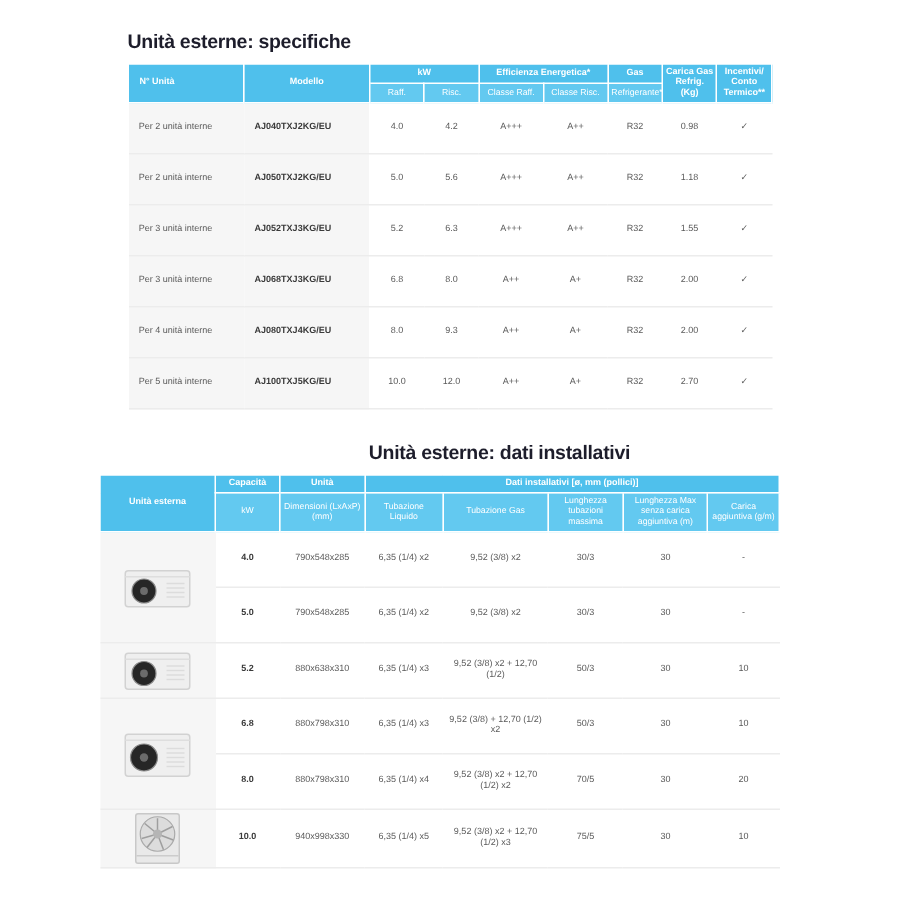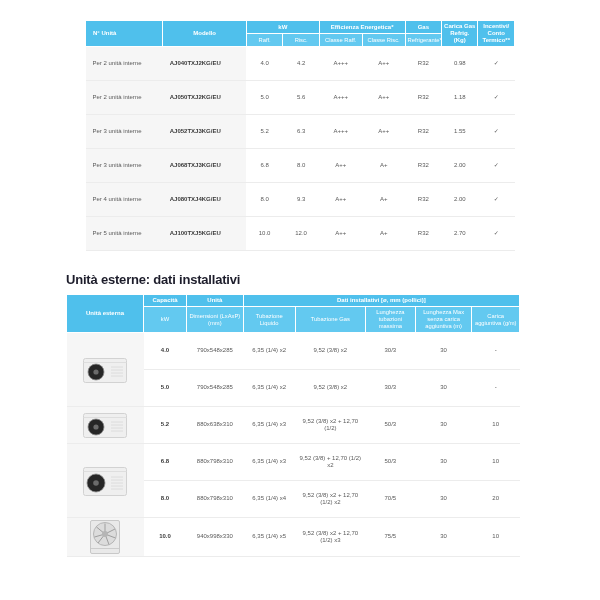--- a/index.html
+++ b/index.html
@@ -8,21 +8,21 @@
     width:600px; height:600px; overflow:hidden;
     background:#ffffff;
     font-family:"Liberation Sans", sans-serif;
     -webkit-font-smoothing: antialiased;
   }
   .page { padding-top:20px; }
   .sec-title {
     font-weight:bold; font-size:13px; color:#1d1d2b; letter-spacing:-0.2px;
   }
   .sec-title.t1-title { margin:0 0 7px 85px; }
-  .sec-title.t2-title { margin:21px 0 7px 66px; }
+  .sec-title.t2-title { margin:21px 0 7px 66px;text-align:center; }
 
   table { border-collapse:collapse; table-layout:fixed; }
   .spec-table  { width:430px; margin-left:85px; }
   .inst-table  { width:454px; margin-left:66px; }
 
   thead th {
     background:#4fc0ec; color:#ffffff; font-weight:bold;
     font-size:6px; line-height:7px;
     border:1px solid #ffffff; padding:2px 2px;
     text-align:center; vertical-align:middle;
@@ -43,20 +43,21 @@
   td.model { font-weight:bold; color:#3a3a3a; }
   td.cap   { font-weight:bold; color:#3a3a3a; }
   td.img-cell { background:#f6f6f6; padding:1px; }
   .unit-img { display:flex; align-items:center; justify-content:center; }
 </style>
 </head>
 <body>
 
 <div class="page">
 
+  <h2 class="sec-title t1-title">Unità esterne: specifiche</h2>
 
   <table class="spec-table">
     <colgroup>
       <col style="width:18%">
         <col style="width:19.5%">
         <col style="width:8.5%">
         <col style="width:8.5%">
       <col style="width:10%">
         <col style="width:10%">
         <col style="width:8.5%">

